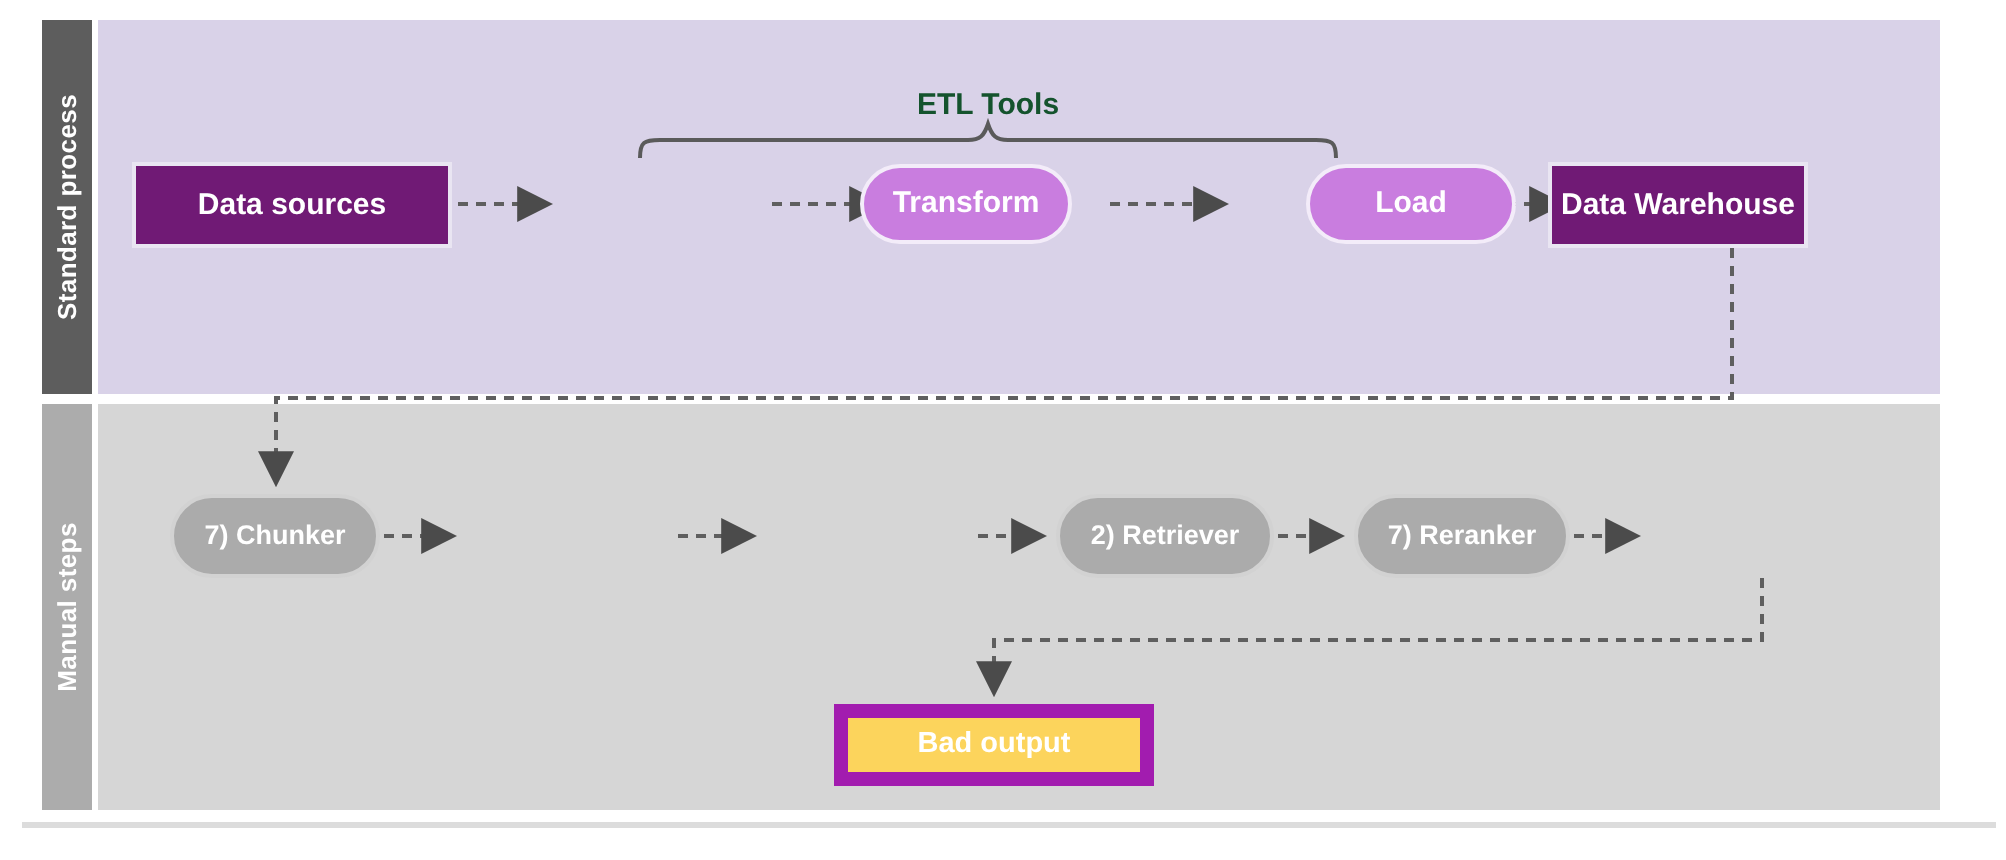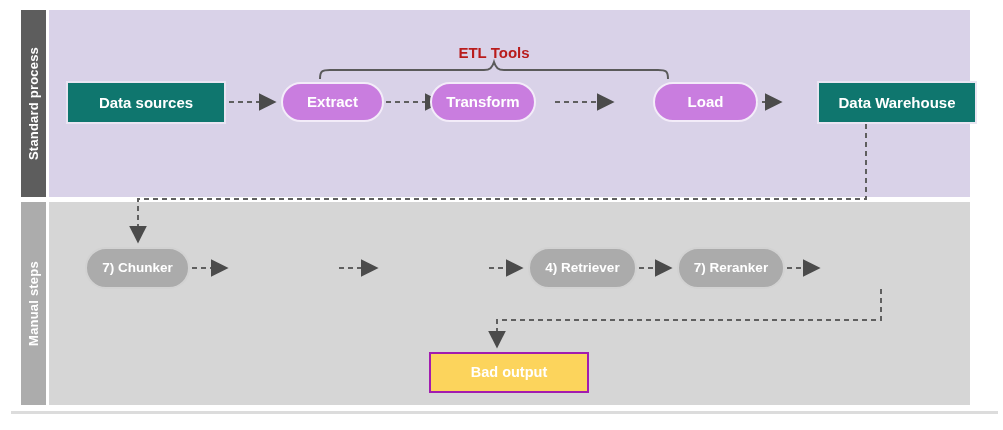--- a/index.html
+++ b/index.html
@@ -29,42 +29,42 @@
 
   
   .node{
     position:absolute;
     display:flex;align-items:center;justify-content:center;
     text-align:center;
     color:#ffffff;font-weight:bold;
     box-sizing:border-box;
     line-height:1.15;
   }
-  .rect-gray{background:#0f766e;border:2px solid #e9e5f2;font-size:15px;}
+  .rect-gray{background:#701a75;border:2px solid #e9e5f2;font-size:15px;}
   .pill-purple{background:#c97ddf;border:2px solid #f3ecf9;border-radius:21px;font-size:15px;}
   .pill-gray{background:#ababab;border:2px solid #d2d2d2;border-radius:22px;font-size:13.5px;padding:0 6px;}
-  .rect-yellow{background:#fcd45c;border:2px solid #a21caf;font-size:14.5px;margin-left:12px;}
+  .rect-yellow{background:#fcd45c;border:7px solid #a21caf;font-size:14.5px;}
 
   .n-datasources{left:66px;top:81px;width:160px;height:43px;}
   .n-extract{left:281px;top:82px;width:103px;height:40px;}
   .n-transform{left:430px;top:82px;width:106px;height:40px;}
   .n-load{left:653px;top:82px;width:105px;height:40px;justify-content:center;}
-  .n-warehouse{left:817px;top:81px;width:160px;height:43px;}
+  .n-warehouse{left:774px;top:81px;width:130px;height:43px;}
 
   .n-chunker{left:85px;top:247px;width:105px;height:42px;}
   .n-vector{left:233px;top:247px;width:104px;height:42px;}
   .n-rewriter{left:383px;top:247px;width:104px;height:42px;}
   .n-retriever{left:528px;top:247px;width:109px;height:42px;}
   .n-reranker{left:677px;top:247px;width:108px;height:42px;}
   .n-consolidator{left:825px;top:247px;width:112px;height:42px;}
   .n-badoutput{left:417px;top:352px;width:160px;height:41px;}
 
   .etl-label{
     position:absolute;left:434px;top:44px;width:120px;
-    text-align:center;color:#b91c1c;font-weight:bold;font-size:15px;
+    text-align:center;color:#14532d;font-weight:bold;font-size:15px;
   }
   .overlay{position:absolute;left:0;top:0;pointer-events:none;}
 </style>
 </head>
 <body>
 
 <div class="canvas">
 
   <div class="body-1"></div>
   <div class="body-2"></div>
@@ -96,38 +96,35 @@
       <path d="M881,289 L881,320 L497,320 L497,345" marker-end="url(#arrow)"></path>
     </g>
     <path d="M320,79 C320,71 322,70 330,70 L484,70 C490,70 492,68 494,62 C496,68 498,70 504,70 L658,70 C666,70 668,71 668,79" stroke="#5a5a5a" stroke-width="2" fill="none"></path>
   </svg>
 
   <div class="etl-label">ETL Tools</div>
 
   <div class="node rect-gray n-datasources">
     <span>Data sources</span>
   </div>
-  <div class="node pill-purple n-extract">
-    <span>Extract</span>
-  </div>
   <div class="node pill-purple n-transform">
     <span>Transform</span>
   </div>
   <div class="node pill-purple n-load">
     <span>Load</span>
   </div>
   <div class="node rect-gray n-warehouse">
     <span>Data Warehouse</span>
   </div>
 
   <div class="node pill-gray n-chunker">
     <span>7) Chunker</span>
   </div>
   <div class="node pill-gray n-retriever">
-    <span>4) Retriever</span>
+    <span>2) Retriever</span>
   </div>
   <div class="node pill-gray n-reranker">
     <span>7) Reranker</span>
   </div>
 
   <div class="node rect-yellow n-badoutput">
     <span>Bad output</span>
   </div>
 
 </div>

